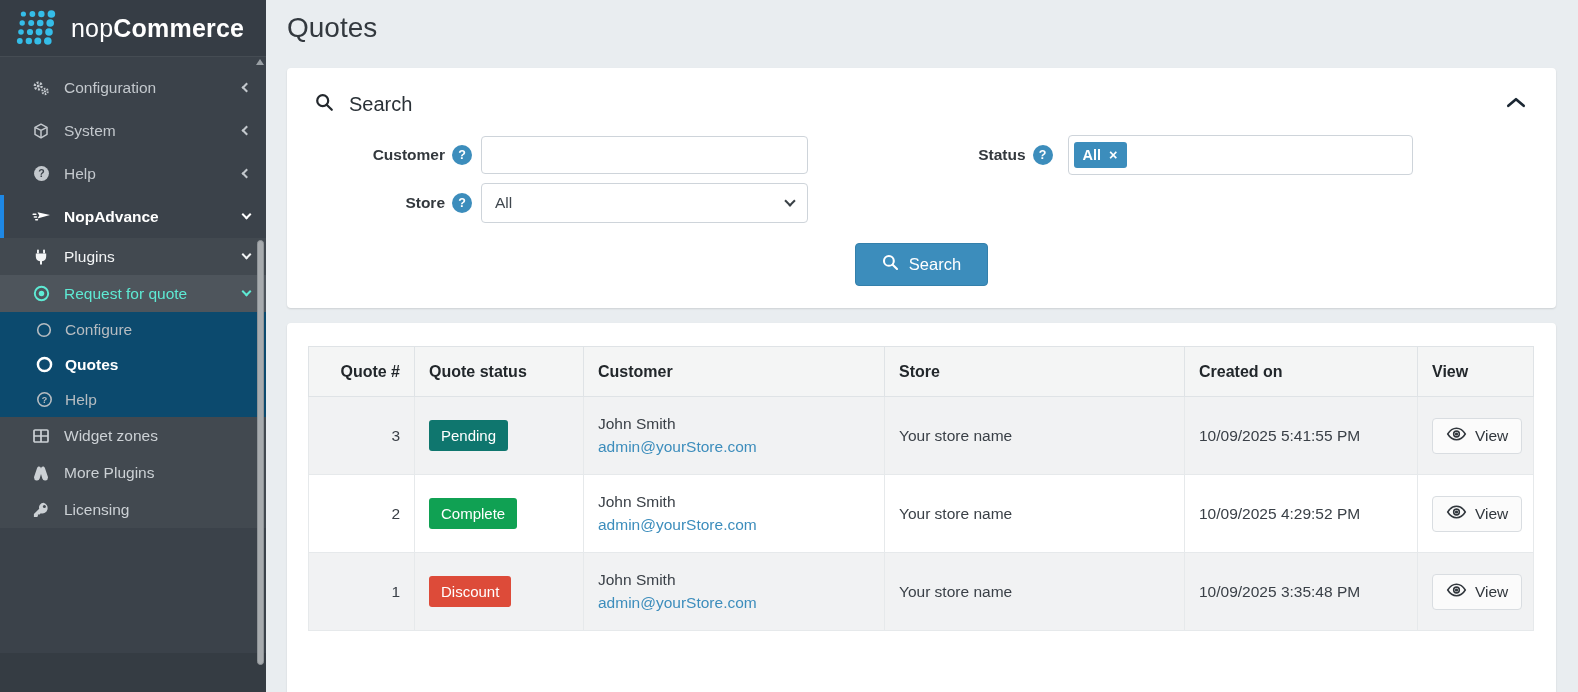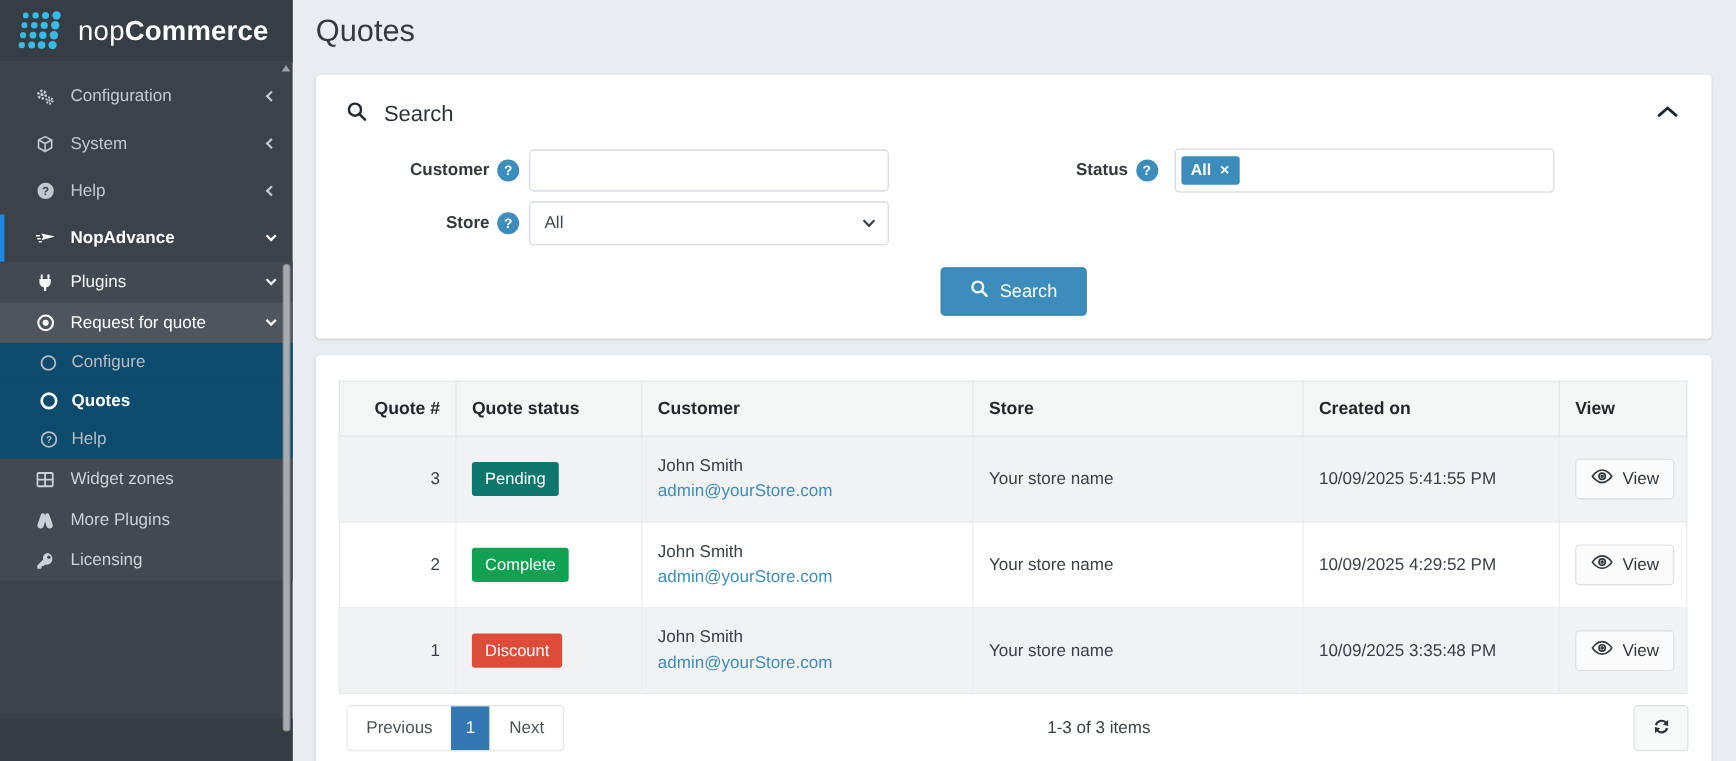--- a/index.html
+++ b/index.html
@@ -20,21 +20,21 @@
   .mi .ic { width:24px; display:flex; justify-content:center; align-items:center;
     margin-right:11px; flex:none; }
   .mi .lbl { flex:1; overflow:hidden; }
   .chev { width:7px; height:7px; flex:none; }
   .chev-left { border-left:2px solid; border-bottom:2px solid; transform:rotate(45deg); }
   .chev-down { border-right:2px solid; border-bottom:2px solid; transform:rotate(45deg); margin-top:-4px; }
   .mi.hl { background:#454d55; color:#fff; }
   .mi.open { color:#fff; font-weight:700; border-left:4px solid #1e88e5; padding-left:25px; }
   .mi.l2 { background:#424950; height:37px; color:#ccd1d5; }
   .mi.l2.bright { color:#f2f4f5; }
-  .mi.l2.active { background:#4e555c; color:#ffffff; }
+  .mi.l2.active { background:#4e555c; color:#5eead4; }
   .mi.l3 { background:#0c4a6e; height:35px; color:#b6bcc1; padding-left:33px; }
   .mi.l3 .ic { width:22px; margin-right:10px; }
   .mi.l3.selected { color:#fff; font-weight:700; }
   .sb-bottom { position:absolute; left:0; right:0; bottom:0; height:39px; background:#353c43; }
   .sb-track { position:absolute; top:57px; right:1px; bottom:0; width:9px; }
   .sb-arrow { position:absolute; top:2px; left:0; width:0; height:0;
     border-left:4px solid transparent; border-right:4px solid transparent;
     border-bottom:6px solid #9aa0a5; cursor:pointer; }
   .sb-thumb { position:absolute; top:183px; left:1px; width:7px; height:425px;
     background:#a7abae; border:1px solid #8f9498; border-radius:4px; cursor:grab; }
@@ -420,31 +420,15 @@
                       <circle cx="11" cy="7" r="0.9" fill="currentColor"></circle>
                     </svg>
                 </span>
                 <span>View</span>
               </button>
             </td>
           </tr>
         </tbody>
       </table>
 
-      <div class="pager-row">
-        <div class="pager">
-          <span class="pg">Previous</span>
-          <span class="pg active" style="background-color: rgb(51, 120, 178);">1</span>
-          <span class="pg">Next</span>
-        </div>
-        <span class="pager-summary">1-3 of 3 items</span>
-        <button class="refresh-btn">
-          <span>
-            <svg width="17" height="17" viewBox="0 0 16 16" fill="currentColor">
-                <path d="M13.6 2.2 12.1 3.7A6.1 6.1 0 0 0 2.2 6.4l1.9.6A4.1 4.1 0 0 1 10.7 5L9.2 6.5l4.5 1.1z"></path>
-                <path d="M2.4 13.8l1.5-1.5a6.1 6.1 0 0 0 9.9-2.7l-1.9-.6A4.1 4.1 0 0 1 5.3 11l1.5-1.5-4.5-1.1z"></path>
-              </svg>
-          </span>
-        </button>
-      </div>
     </section>
   </main>
 </div>
 
 </body></html>

